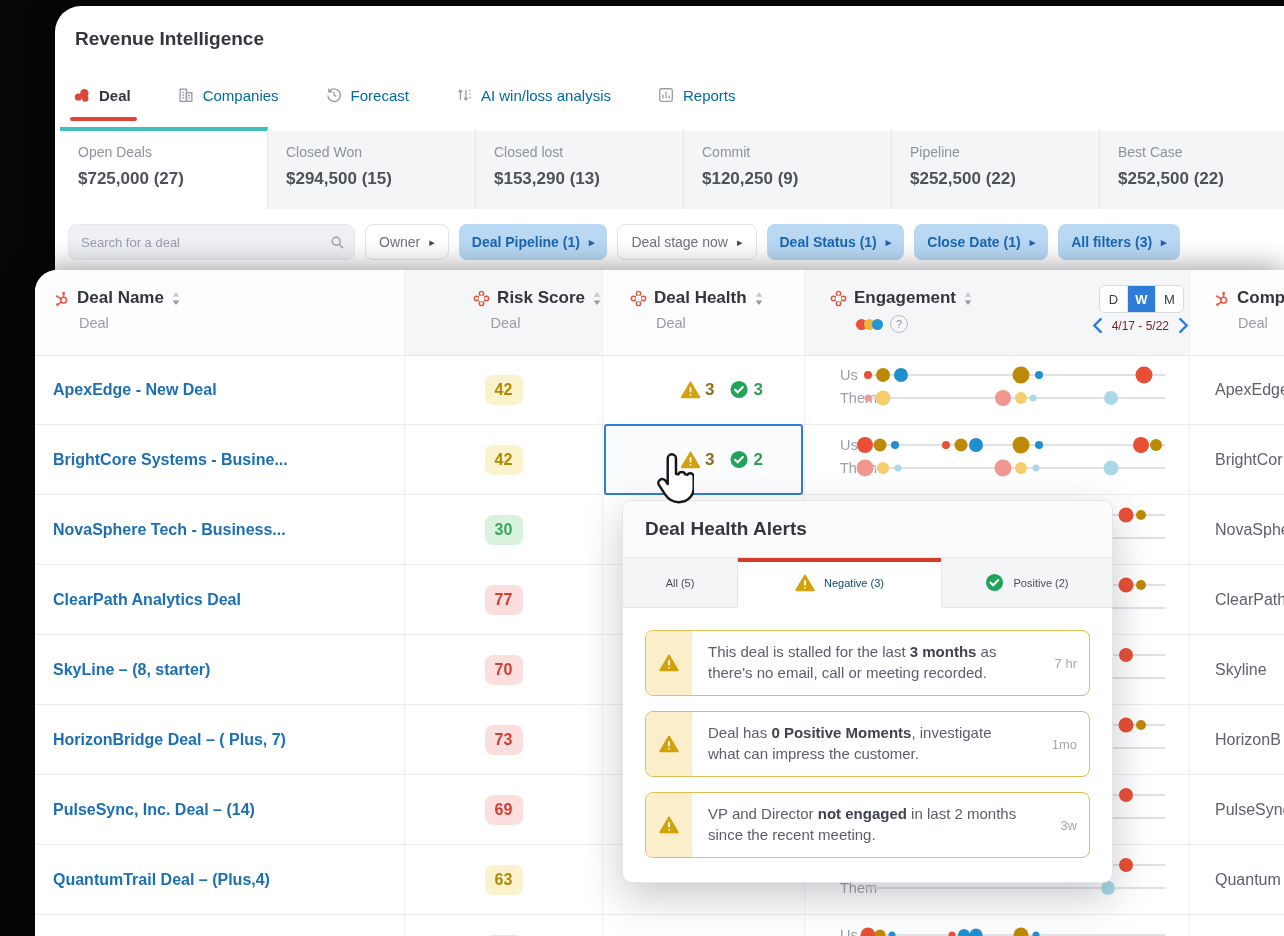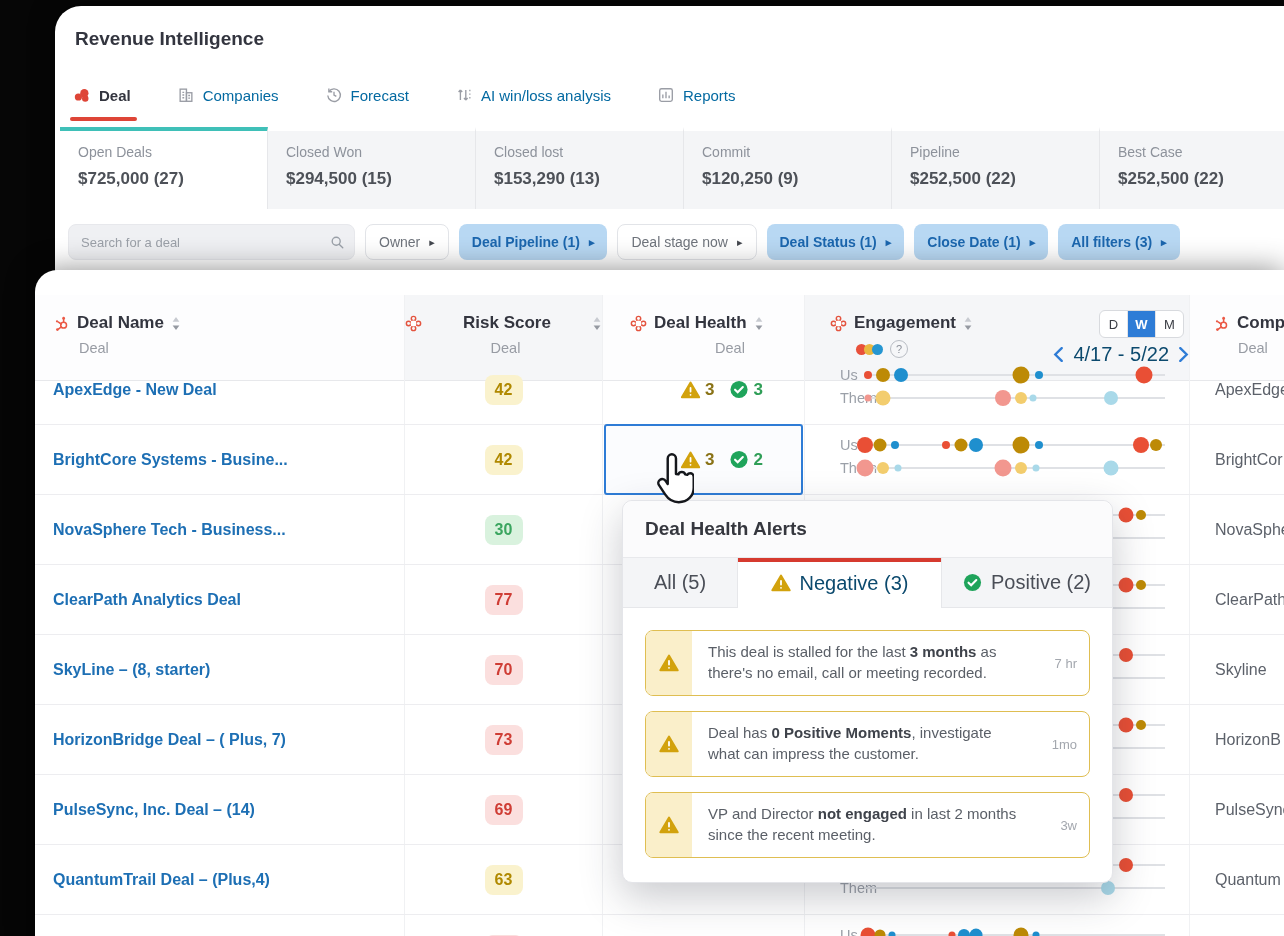--- a/index.html
+++ b/index.html
@@ -42,42 +42,42 @@
 
   
   .table-card{position:absolute;left:35px;top:270px;right:0;bottom:0;background:#fff;
     border-radius:22px 0 0 0;box-shadow:0 0 30px rgba(0,0,0,.45);overflow:hidden;}
   .cell{position:absolute;top:0;bottom:0;box-sizing:border-box;}
   .c-name{left:0;width:370px;border-right:1px solid #f0f1f3;}
   .c-risk{left:370px;width:198px;border-right:1px solid #f0f1f3;}
   .c-health{left:568px;width:202px;border-right:1px solid #f0f1f3;}
   .c-eng{left:770px;width:385px;border-right:1px solid #f0f1f3;}
   .c-comp{left:1155px;width:94px;}
-  .thead{position:absolute;left:0;right:0;top:0;height:85px;border-bottom:1px solid #e7e8eb;background:#fdfdfe;margin-top:25px;}
+  .thead{position:absolute;left:0;right:0;top:0;height:85px;border-bottom:1px solid #e7e8eb;background:#fdfdfe;}
   .thead .c-risk,.thead .c-eng{background:#f5f6f8;}
   .th{padding-top:18px;}
   .th-line{display:flex;align-items:center;gap:7px;font-size:17px;font-weight:bold;color:#33353f;white-space:nowrap;}
   .th-sub{margin-top:7px;font-size:14.5px;color:#989ca4;}
   .c-name.th{padding-left:18px;} .c-name .th-sub{margin-left:26px;}
-  .c-risk .th-line{justify-content:space-between;} .c-risk .th-sub{text-align:center;padding-left:4px;}
-  .c-health.th{padding-left:27px;text-align:center;} .c-health .th-sub{margin-left:26px;}
+  .c-risk .th-line{justify-content:flex-end;} .c-risk .th-sub{text-align:center;padding-left:4px;}
+  .c-health.th{padding-left:27px;} .c-health .th-sub{margin-left:26px;}
   .c-eng.th{padding-left:25px;} 
   .eng-sub{margin-top:7px;margin-left:26px;display:flex;align-items:center;gap:7px;}
   .legend{display:inline-flex;}
   .ld{width:11px;height:11px;border-radius:50%;display:inline-block;}
   .ld1{background:#e8503a;} .ld2{background:#eab73f;margin-left:-3px;} .ld3{background:#2596d1;margin-left:-3px;}
   .help{width:16px;height:16px;border-radius:50%;border:1.5px solid #b9bdc4;color:#8d929b;font-size:11px;
     display:inline-flex;align-items:center;justify-content:center;cursor:pointer;}
   .toggle{position:absolute;right:5px;top:15px;display:flex;background:#fff;border:1px solid #d8dade;
     border-radius:6px;overflow:hidden;}
   .tg{width:27px;height:26px;display:flex;align-items:center;justify-content:center;font-size:13px;
     color:#3a3d44;cursor:pointer;border-right:1px solid #e3e4e8;}
   .tg:last-child{border-right:none;}
   .tg.on{background:#2e7cd6;color:#fff;font-weight:bold;}
-  .datenav{position:absolute;right:0;top:48px;display:flex;align-items:center;gap:9px;font-size:20px;color:#0c4a6e;}
+  .datenav{position:absolute;right:0;top:48px;display:flex;align-items:center;gap:9px;font-size:12px;color:#7f1d1d;}
   .chev{cursor:pointer;display:inline-flex;}
 
   .rows{position:absolute;left:0;right:0;top:85px;bottom:0;}
   .row{position:relative;height:69px;border-bottom:1px solid #ededf0;}
   .dn{position:absolute;left:18px;top:50%;transform:translateY(-50%);font-size:16px;font-weight:bold;
     color:#1d6fb4;white-space:nowrap;overflow:hidden;max-width:345px;cursor:pointer;}
   .badge{position:absolute;left:50%;top:50%;transform:translate(-50%,-50%);min-width:38px;height:30px;
     box-sizing:border-box;border-radius:8px;display:flex;align-items:center;justify-content:center;
     font-size:16px;font-weight:bold;}
   .bg-yellow{background:#faf2cd;color:#b08900;}
@@ -99,21 +99,21 @@
   .comp-txt{position:absolute;left:25px;top:50%;transform:translateY(-50%);font-size:16px;color:#5c616a;
     white-space:nowrap;overflow:hidden;max-width:70px;}
 
   
   .popup{position:absolute;left:622px;top:500px;width:491px;height:383px;box-sizing:border-box;background:#fff;
     border:1px solid #e4e5e9;border-radius:10px;box-shadow:0 14px 40px rgba(40,44,60,.25);z-index:40;}
   .popup-head{height:56px;display:flex;align-items:center;padding-left:22px;background:#fbfbfc;
     border-bottom:1px solid #e8e9ec;border-radius:10px 10px 0 0;font-size:19px;font-weight:bold;color:#35373e;}
   .ptabs{display:flex;height:50px;}
   .ptab{box-sizing:border-box;display:flex;align-items:center;justify-content:center;gap:9px;
-    font-size:20px;color:#4a4e57;background:#f4f5f7;border-bottom:1px solid #e6e7ea;
+    font-size:11px;color:#4a4e57;background:#f4f5f7;border-bottom:1px solid #e6e7ea;
     border-right:1px solid #e6e7ea;cursor:pointer;}
   .ptab.t0{flex:0 0 115px;} .ptab.t1{flex:0 0 204px;} .ptab.t2{flex:1;border-right:none;}
   .ptab.on{background:#fff;border-bottom:none;color:#0c4a6e;box-shadow:inset 0 4px 0 0 #d63a2f;}
   .alerts{padding:22px 22px 0 22px;}
   .alert{display:flex;height:66px;box-sizing:border-box;border:1px solid #dfbe52;border-radius:8px;
     margin-bottom:15px;overflow:hidden;background:#fff;}
   .a-strip{flex:0 0 46px;background:#faefca;display:flex;align-items:center;justify-content:center;}
   .a-text{flex:1;padding:10px 6px 0 16px;font-size:15px;line-height:21px;color:#5a5f67;}
   .a-text b{color:#3f434b;}
   .a-time{flex:0 0 50px;align-self:center;font-size:13px;color:#a3a7ae;text-align:right;padding-right:12px;}

